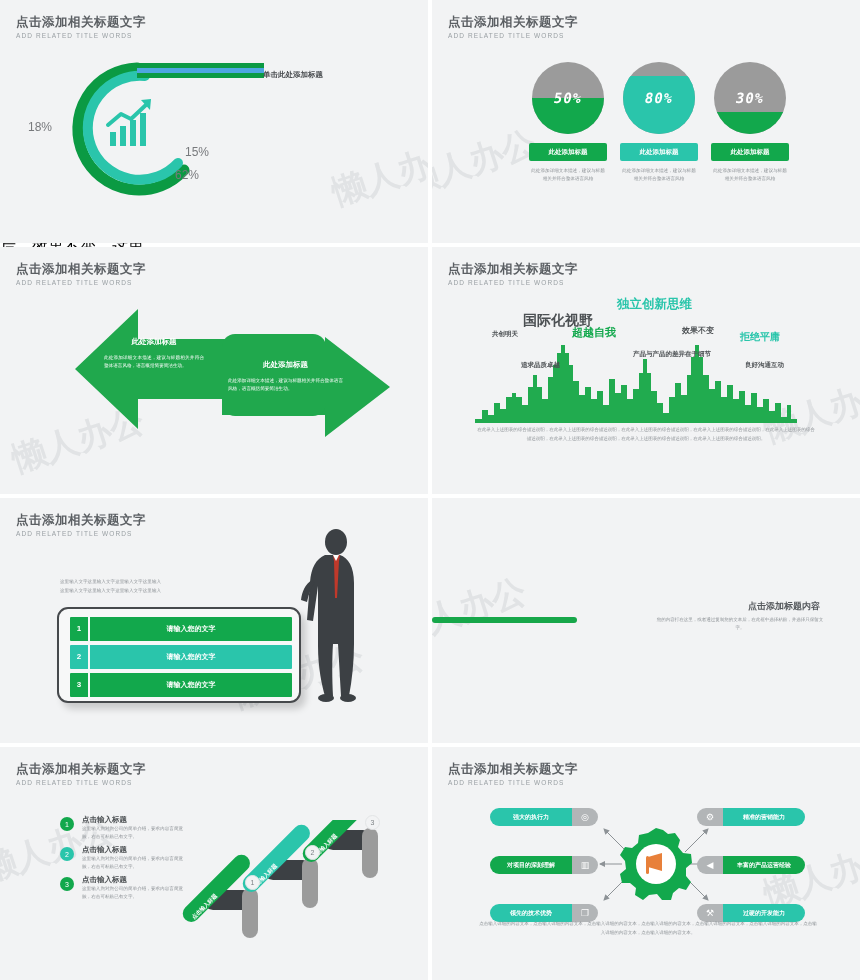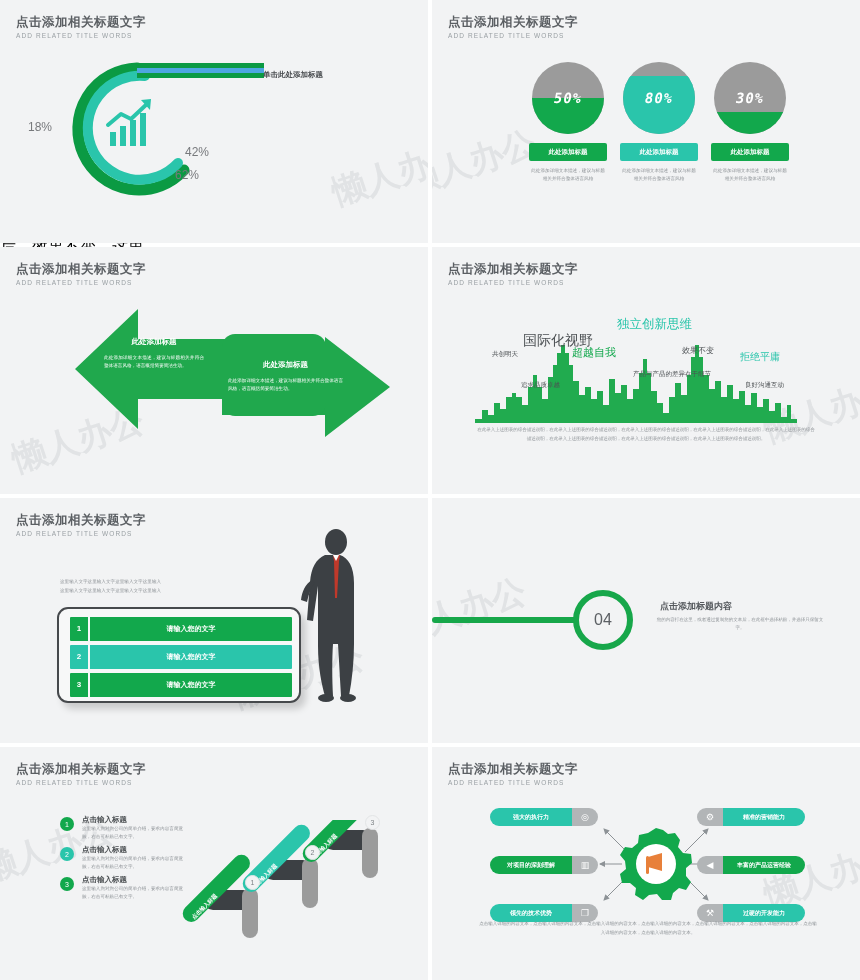--- a/index.html
+++ b/index.html
@@ -78,21 +78,21 @@
     margin-top:6px; font-size:4.6px; line-height:8px; color:#8d9296;
     padding:0 3px;
   }
   .arrow-text { position:absolute; color:#ffffff; }
   .arrow-text .t { font-size:7.5px; font-weight:bold; text-align:center; }
   .arrow-text .b { font-size:4.6px; line-height:8px; margin-top:7px; text-align:justify; }
   .at-left  { left:104px; top:337px; width:100px; }
   .at-right { left:228px; top:360px; width:115px; }
 
   
-  .kw { position:absolute; white-space:nowrap; font-weight:normal;margin-top:20px; }
+  .kw { position:absolute; white-space:nowrap; font-weight:bold; }
   .city-foot {
     position:absolute; left:476px; top:426px; width:340px;
     font-size:4.5px; line-height:8.5px; color:#8d9296; text-align:center;
   }
 
   
   .p5-intro {
     position:absolute; left:60px; top:578px; width:180px;
     font-size:4.6px; line-height:8.5px; color:#8d9296;
   }
@@ -118,21 +118,21 @@
     background:#17a74a; border-radius:3px;
   }
   .circle04 {
     position:absolute; left:573px; top:590px; width:60px; height:60px;
     border:6px solid #17a74a; border-radius:50%; background:#f2f3f4;
     display:flex; align-items:center; justify-content:center;
     font-size:16px; color:#5c6064;
   }
   .p6-title {
     position:absolute; left:660px; top:600px; width:160px;
-    font-size:9px; font-weight:bold; color:#55595d; text-align:left;
+    font-size:9px; font-weight:bold; color:#55595d; text-align:right;
   }
   .p6-body {
     position:absolute; left:655px; top:616px; width:170px;
     font-size:4.5px; line-height:8px; color:#8d9296; text-align:center;
   }
 
   
   .step-item { position:absolute; width:130px; }
   .step-item .dot {
     position:absolute; left:0; top:2px; width:14px; height:14px;
@@ -199,21 +199,21 @@
     <g fill="#2ac5ab">
       <rect x="110" y="132" width="6" height="14"></rect>
       <rect x="120" y="126" width="6" height="20"></rect>
       <rect x="130" y="120" width="6" height="26"></rect>
       <rect x="140" y="113" width="6" height="33"></rect>
       <path d="M108 125 L121 114 L131 119 L148 103" stroke="#2ac5ab" stroke-width="4" fill="none" stroke-linecap="round" stroke-linejoin="round"></path>
       <path d="M141 100 L151 99 L150 110 Z"></path>
     </g>
   </svg>
   <div class="pct pct-18">18%</div>
-  <div class="pct pct-69">42%</div>
+  <div class="pct pct-69">15%</div>
   <div class="pct pct-62">62%</div>
   <div class="bar-label">单击此处添加标题</div>
   <div class="p1-para">
     <p>这里还可以输入您对本年度工作的简要描述与报告，文字替换后，效果不变。这里还可以输入您对本年度工作的简要描述与报告，文字替换后，效果不变。</p>
     <p>这里还可以输入您对本年度工作的简要描述与报告，文字替换后，效果不变。这里还可以输入您对本年度工作的简要描述与报告，文字替换后，效果不变。</p>
   </div>
 
   <div class="slide s-tr">
     <div class="hd">
       <div class="cn">点击添加相关标题文字</div>
@@ -342,21 +342,20 @@
     <path d="M41 27 L44 33 L47 27 Z" fill="#ffffff"></path>
     <path d="M20 52 C13 56 10 64 9 72 L15 74 C17 66 19 58 23 56 Z" fill="#3c4044"></path>
     <ellipse cx="34" cy="170" rx="8" ry="4" fill="#3c4044"></ellipse>
     <ellipse cx="56" cy="170" rx="8" ry="4" fill="#3c4044"></ellipse>
   </svg>
 
   <div class="slide s-br">
     <div class="wm" style="left:-40px; top:90px; transform:rotate(-18deg);">懒人办公</div>
   </div>
   <div class="circle04-line"></div>
-  <div class="circle04">04</div>
   <div class="p6-title">点击添加标题内容</div>
   <div class="p6-body">您的内容打在这里，或者通过复制您的文本后，在此框中选择粘贴，并选择只保留文字。</div>
 
   <div class="slide s-fl">
     <div class="hd">
       <div class="cn">点击添加相关标题文字</div>
       <div class="en">ADD RELATED TITLE WORDS</div>
     </div>
     <div class="wm" style="left:-20px; top:80px; transform:rotate(-18deg);">懒人办公</div>
   </div>

